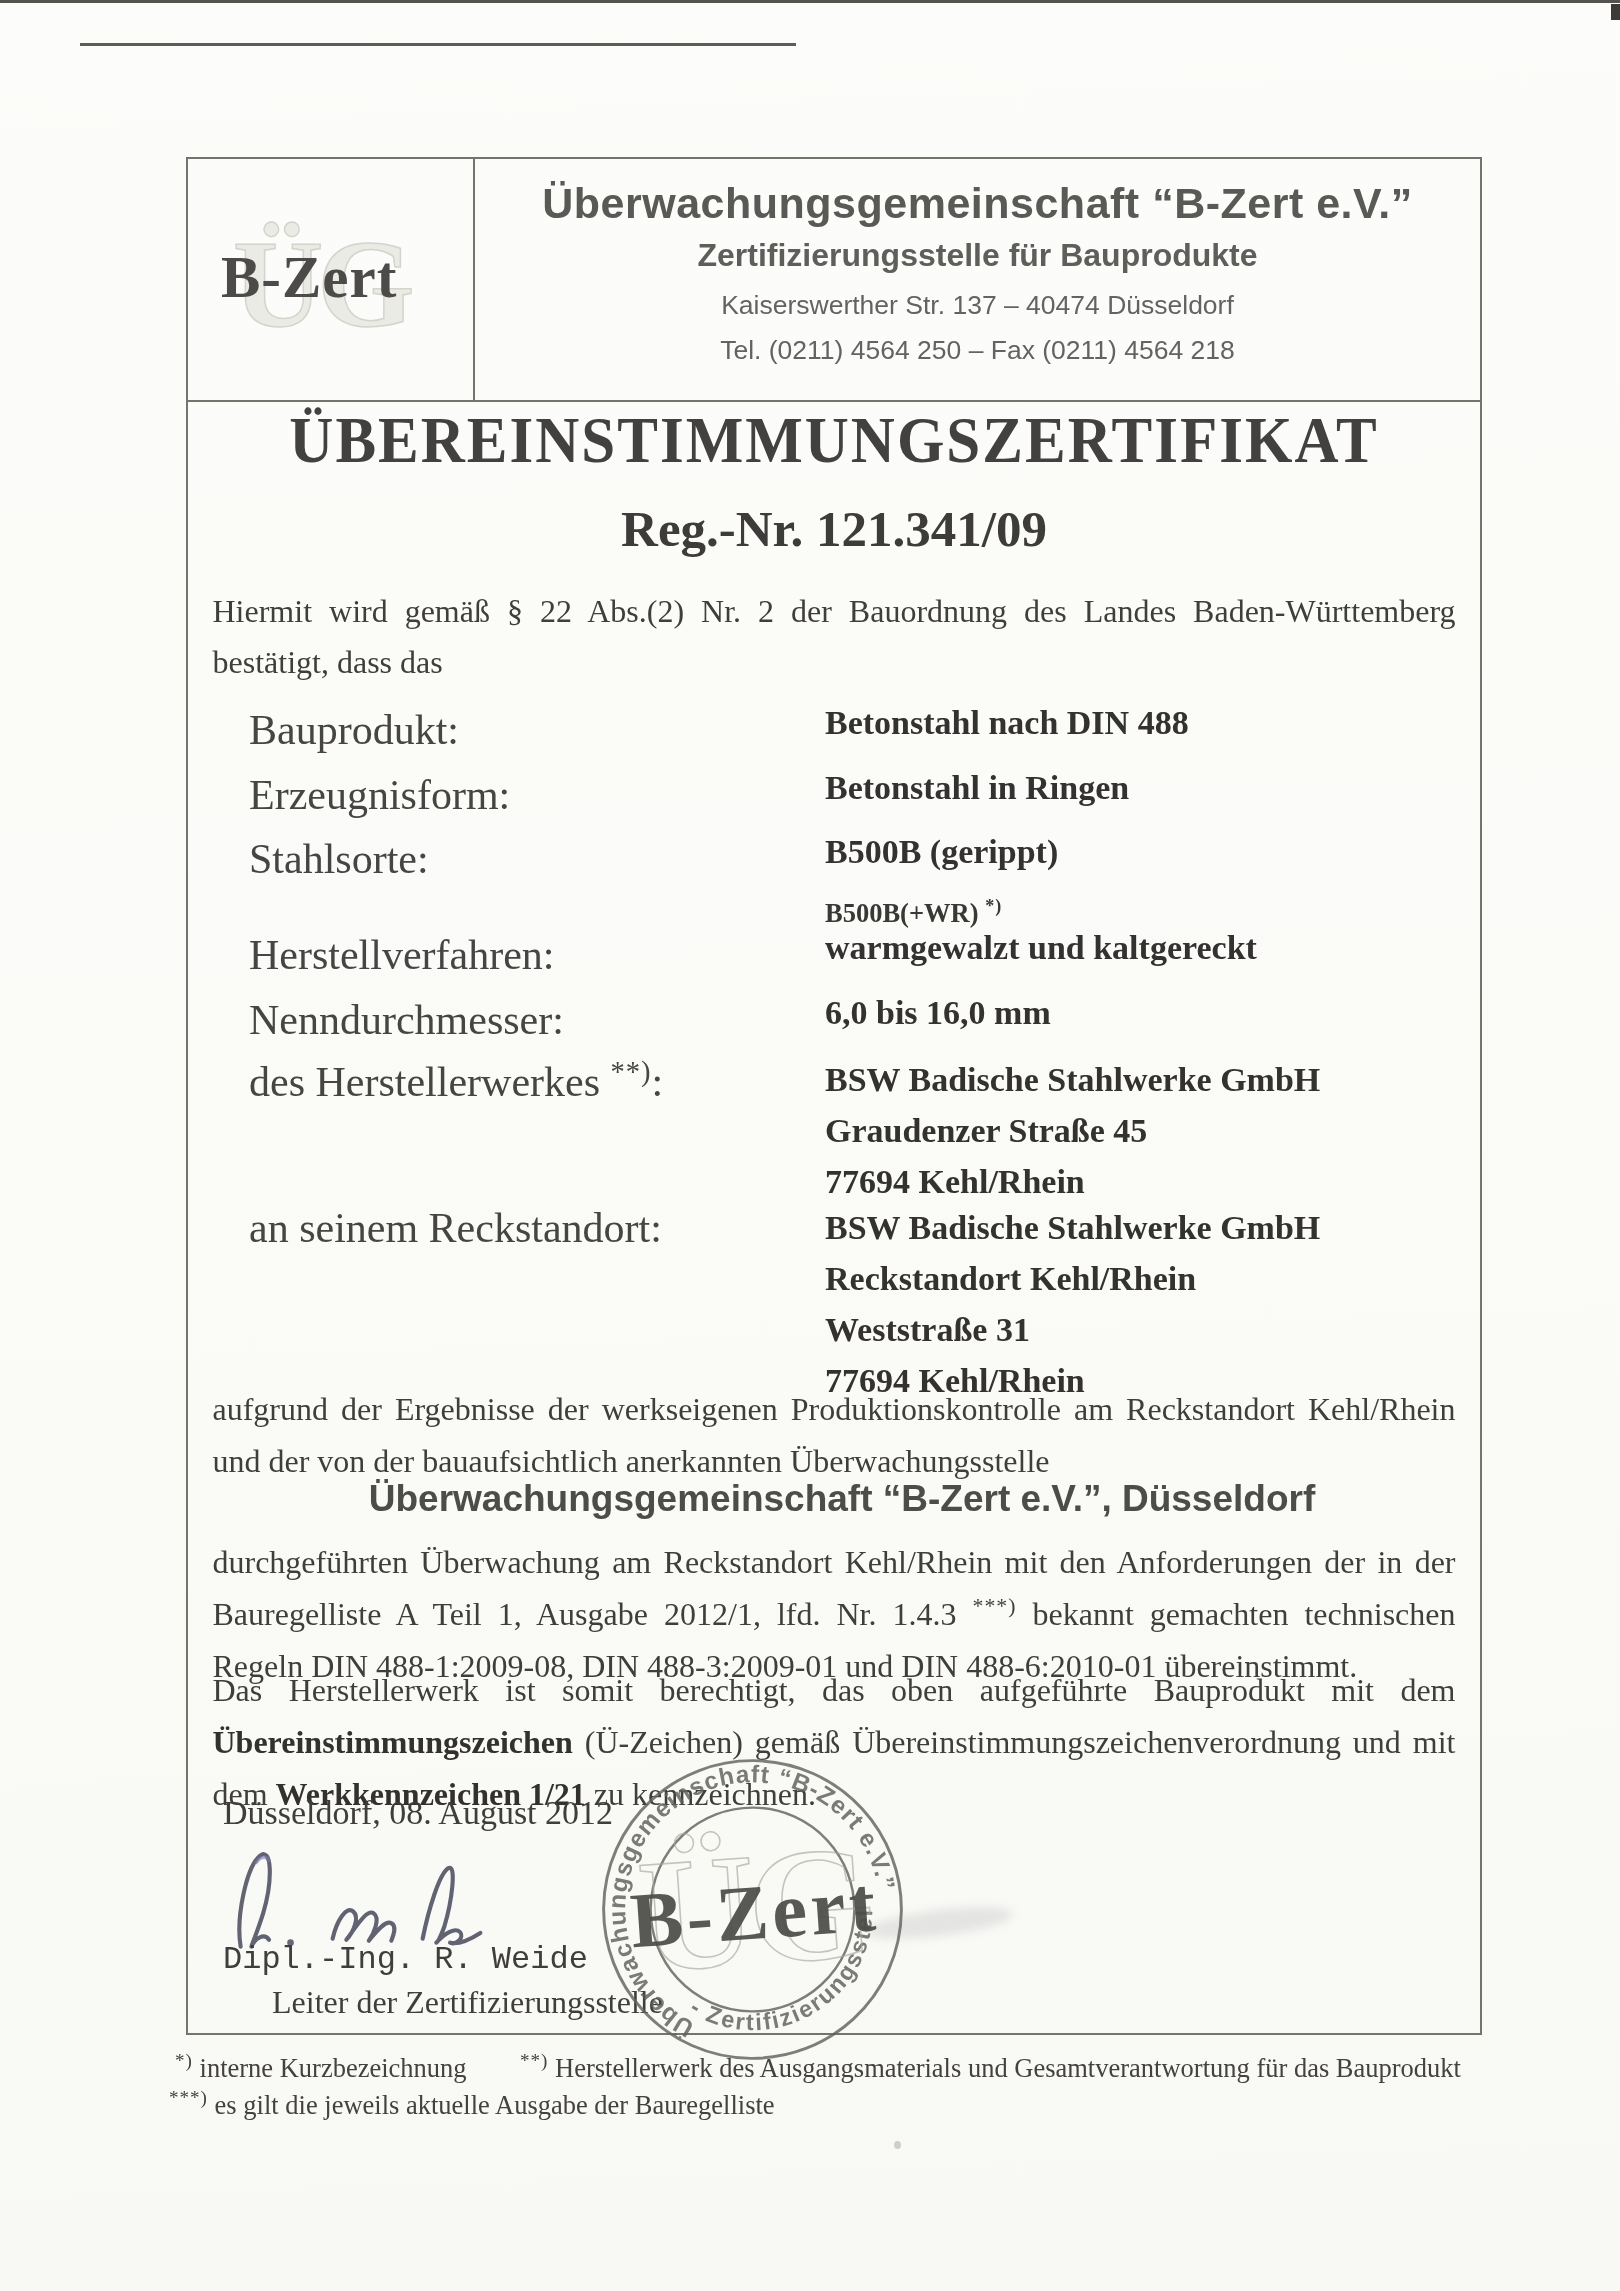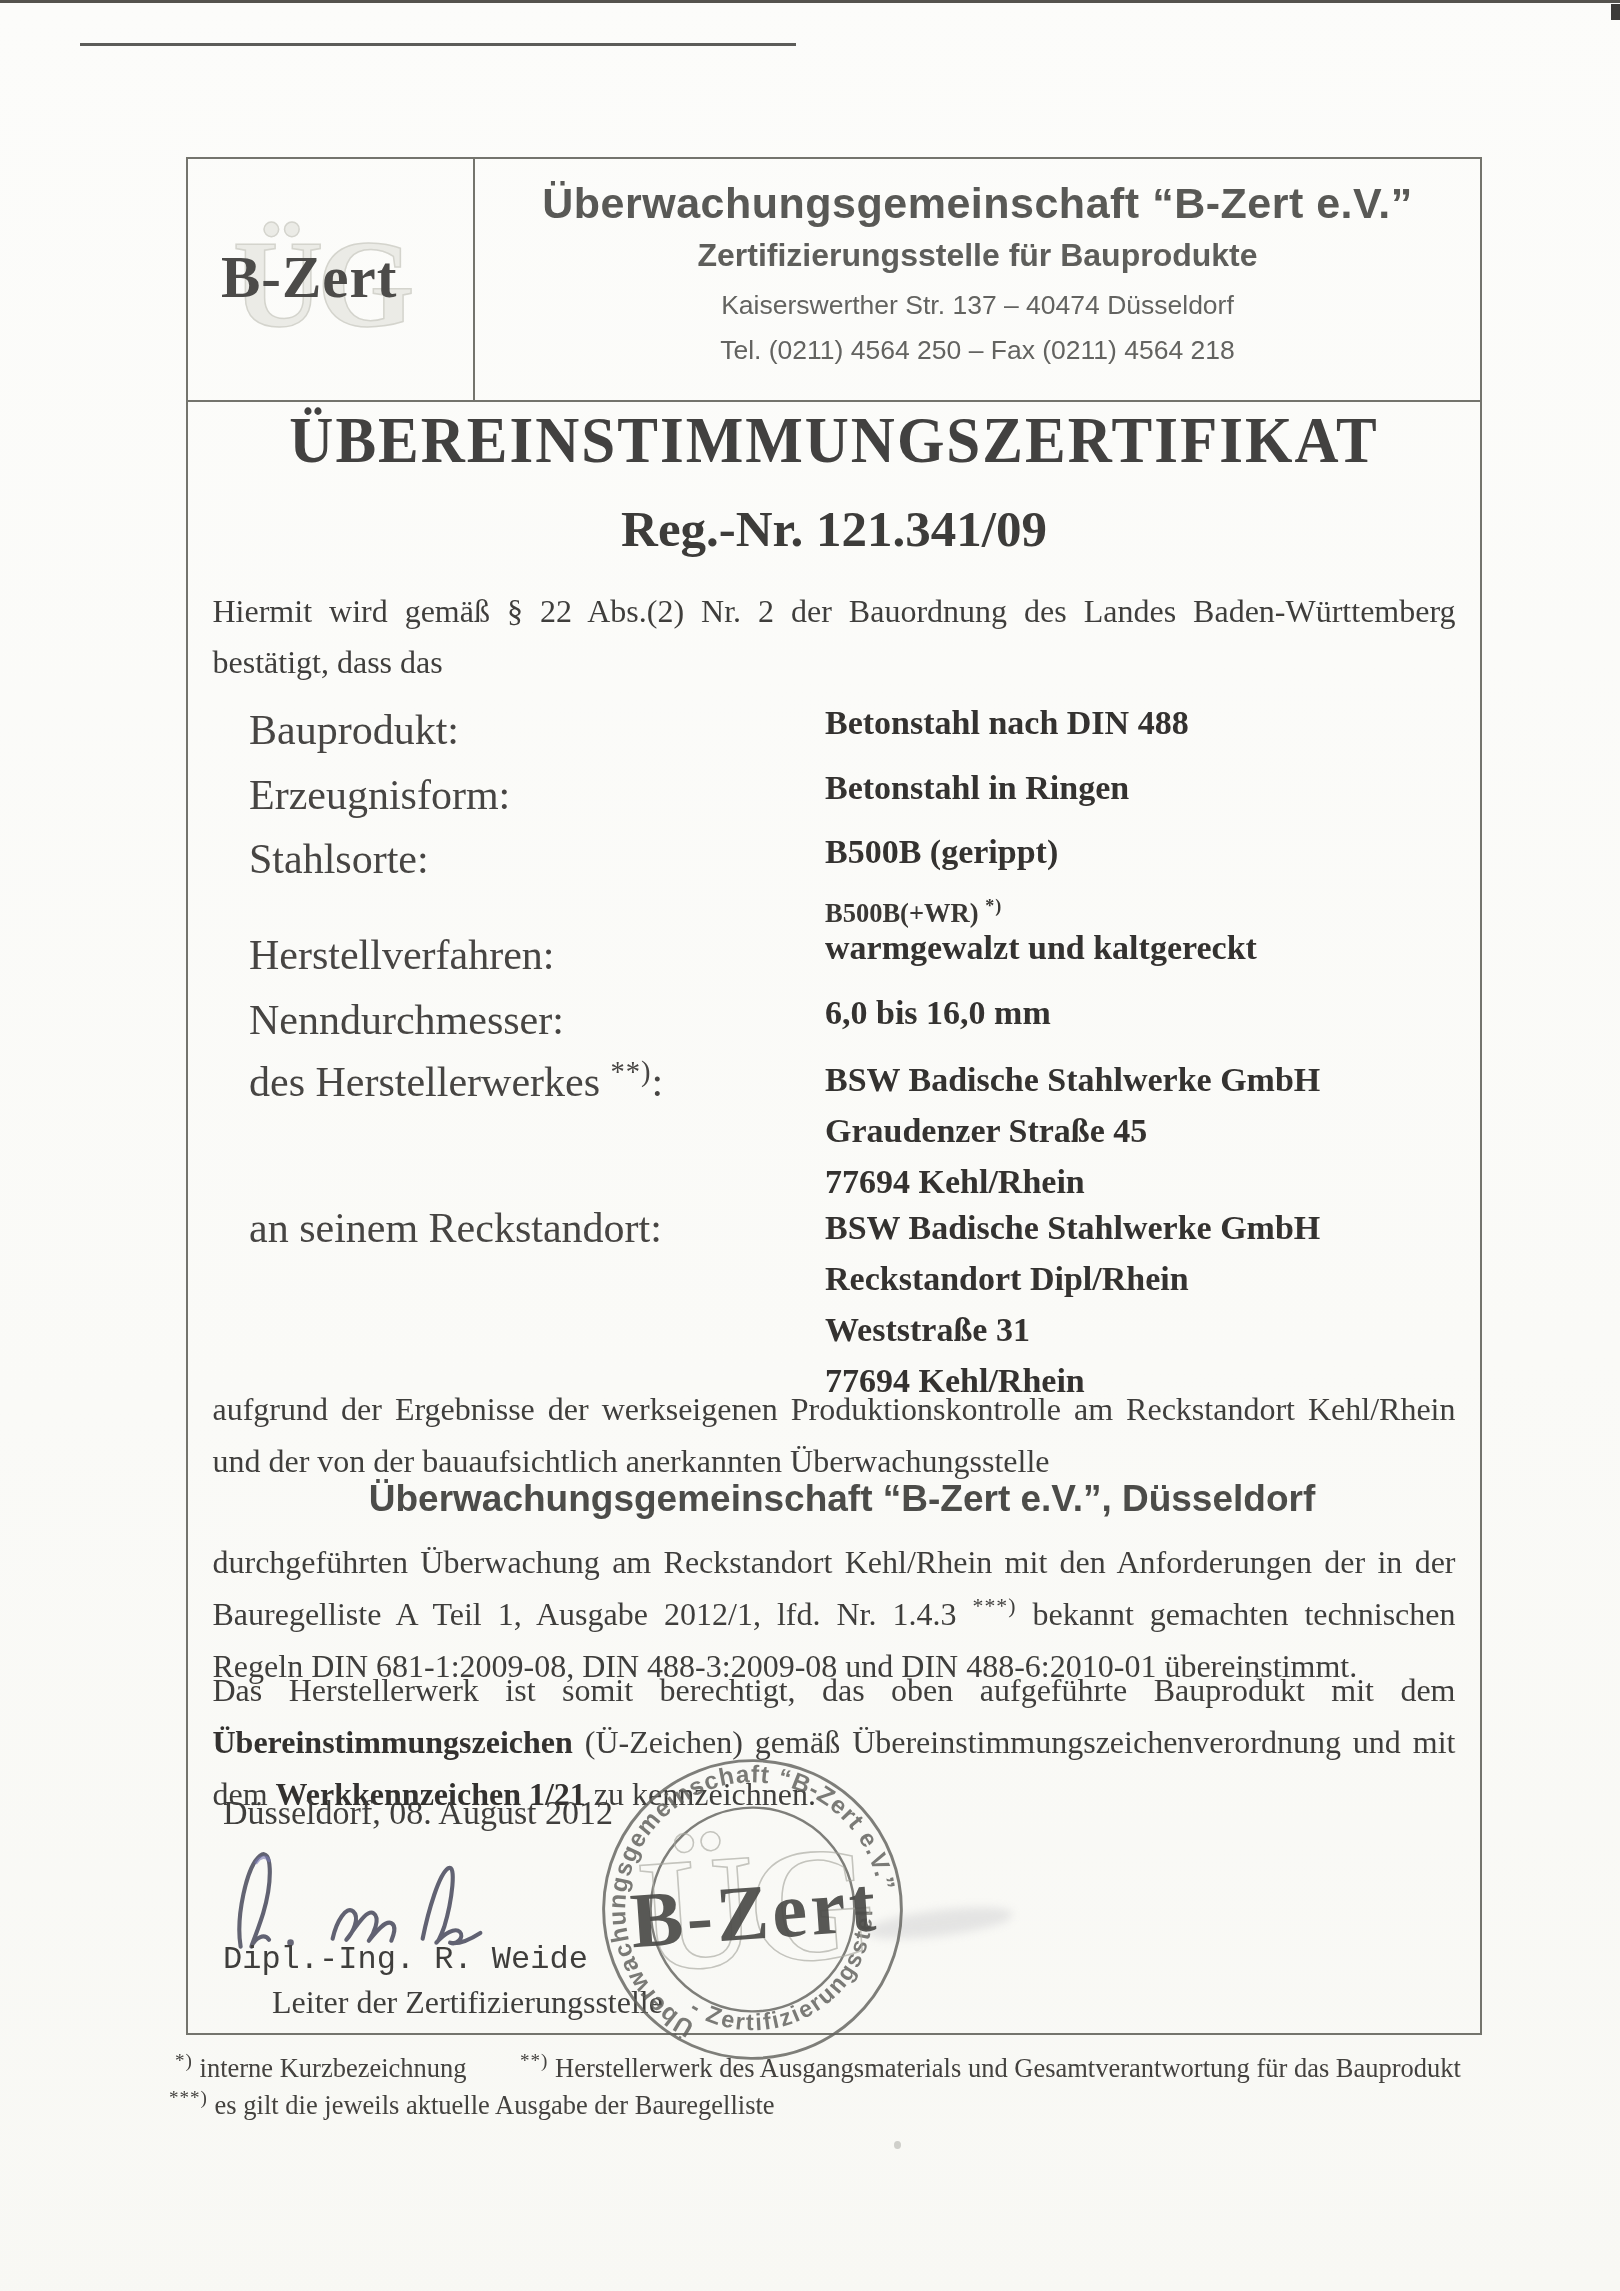--- a/index.html
+++ b/index.html
@@ -144,29 +144,29 @@
       <span class="fvalue">
         <span class="vline">BSW Badische Stahlwerke GmbH</span>
         <span class="vline">Graudenzer Straße 45</span>
         <span class="vline">77694 Kehl/Rhein</span>
       </span>
     </div>
     <div class="frow" style="top:1045px">
       <span class="flabel">an seinem Reckstandort:</span>
       <span class="fvalue">
         <span class="vline">BSW Badische Stahlwerke GmbH</span>
-        <span class="vline">Reckstandort Dipl/Rhein</span>
+        <span class="vline">Reckstandort Kehl/Rhein</span>
         <span class="vline">Weststraße 31</span>
         <span class="vline">77694 Kehl/Rhein</span>
       </span>
     </div>
 
     <p class="para" style="top:1225px">aufgrund der Ergebnisse der werkseigenen Produktionskontrolle am Reckstandort Kehl/Rhein und der von der bauaufsichtlich anerkannten Überwachungsstelle</p>
     <div class="center-org">Überwachungsgemeinschaft “B-Zert e.V.”, Düsseldorf</div>
-    <p class="para" style="top:1378px"><span>durchgeführten Überwachung am Reckstandort Kehl/Rhein mit den Anforderungen der in der Bauregelliste A Teil 1, Ausgabe 2012/1, lfd. Nr. 1.4.3 </span><sup class="mk">***)</sup><span> bekannt gemachten technischen Regeln DIN 681-1:2009-08, DIN 488-3:2009-08 und DIN 488-6:2010-01 übereinstimmt.</span></p>
+    <p class="para" style="top:1378px"><span>durchgeführten Überwachung am Reckstandort Kehl/Rhein mit den Anforderungen der in der Bauregelliste A Teil 1, Ausgabe 2012/1, lfd. Nr. 1.4.3 </span><sup class="mk">***)</sup><span> bekannt gemachten technischen Regeln DIN 488-1:2009-08, DIN 488-3:2009-01 und DIN 488-6:2010-01 übereinstimmt.</span></p>
     <p class="para" style="top:1506px"><span>Das Herstellerwerk ist somit berechtigt, das oben aufgeführte Bauprodukt mit dem </span><b>Übereinstimmungszeichen</b><span> (Ü-Zeichen) gemäß Übereinstimmungszeichenverordnung und mit dem </span><b>Werkkennzeichen 1/21</b><span> zu kennzeichnen.</span></p>
 
     <div class="sig-date">Düsseldorf, 08. August 2012</div>
 
     <svg class="signature-svg" width="382" height="137" viewBox="0 0 390 140">
       <g fill="none" stroke="#4d4e60" stroke-width="4.2" stroke-linecap="round" stroke-linejoin="round" opacity="0.88">
         <path d="M 26,112 C 21,82 32,30 46,19 C 58,10 59,44 49,78 C 44,94 39,106 37,112 C 41,103 50,98 55,105"></path>
         <path d="M 120,104 C 124,86 134,70 141,76 C 148,82 141,98 134,105 C 144,92 155,73 162,78 C 169,83 162,99 157,106 C 165,96 174,85 180,88 C 186,91 182,101 180,106"></path>
         <path d="M 212,104 C 218,74 229,38 238,32 C 247,26 242,66 234,92 C 230,103 227,108 226,108 C 234,99 245,92 250,97 C 255,102 247,111 240,108 C 248,110 260,105 271,98"></path>
       </g>

